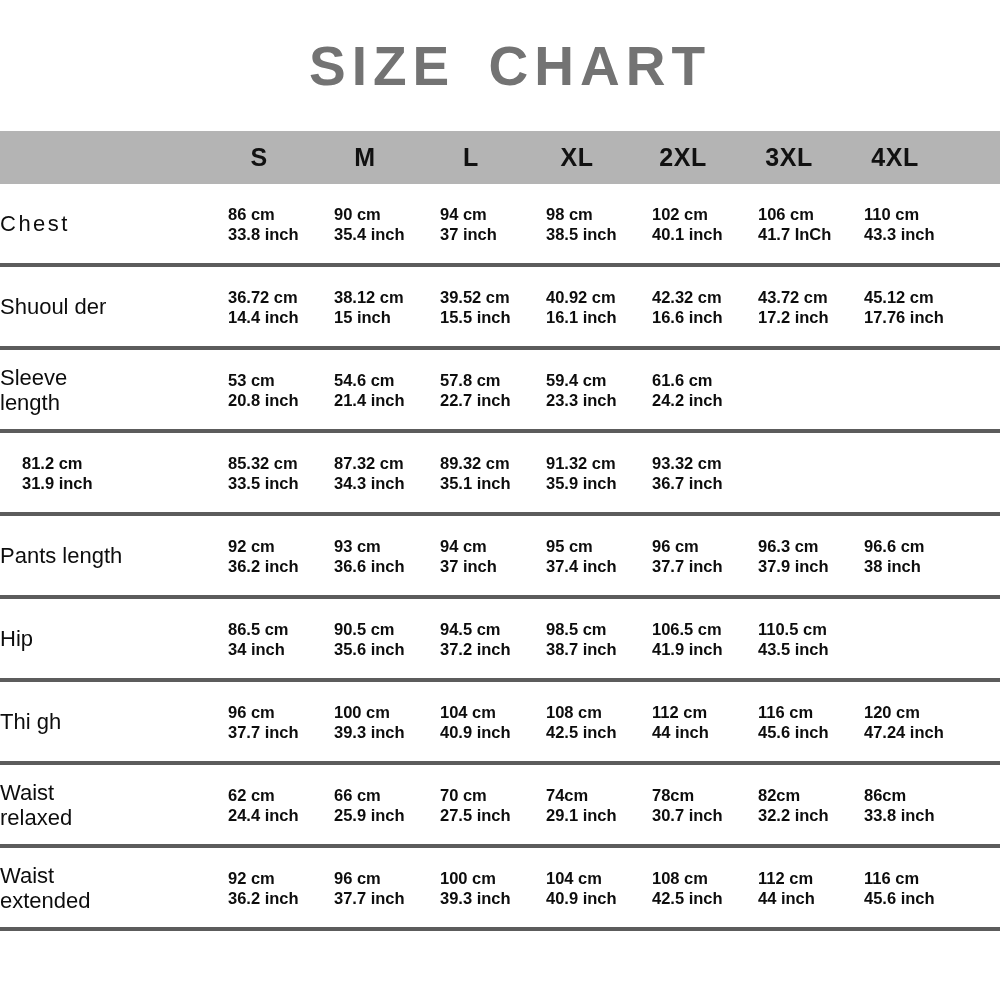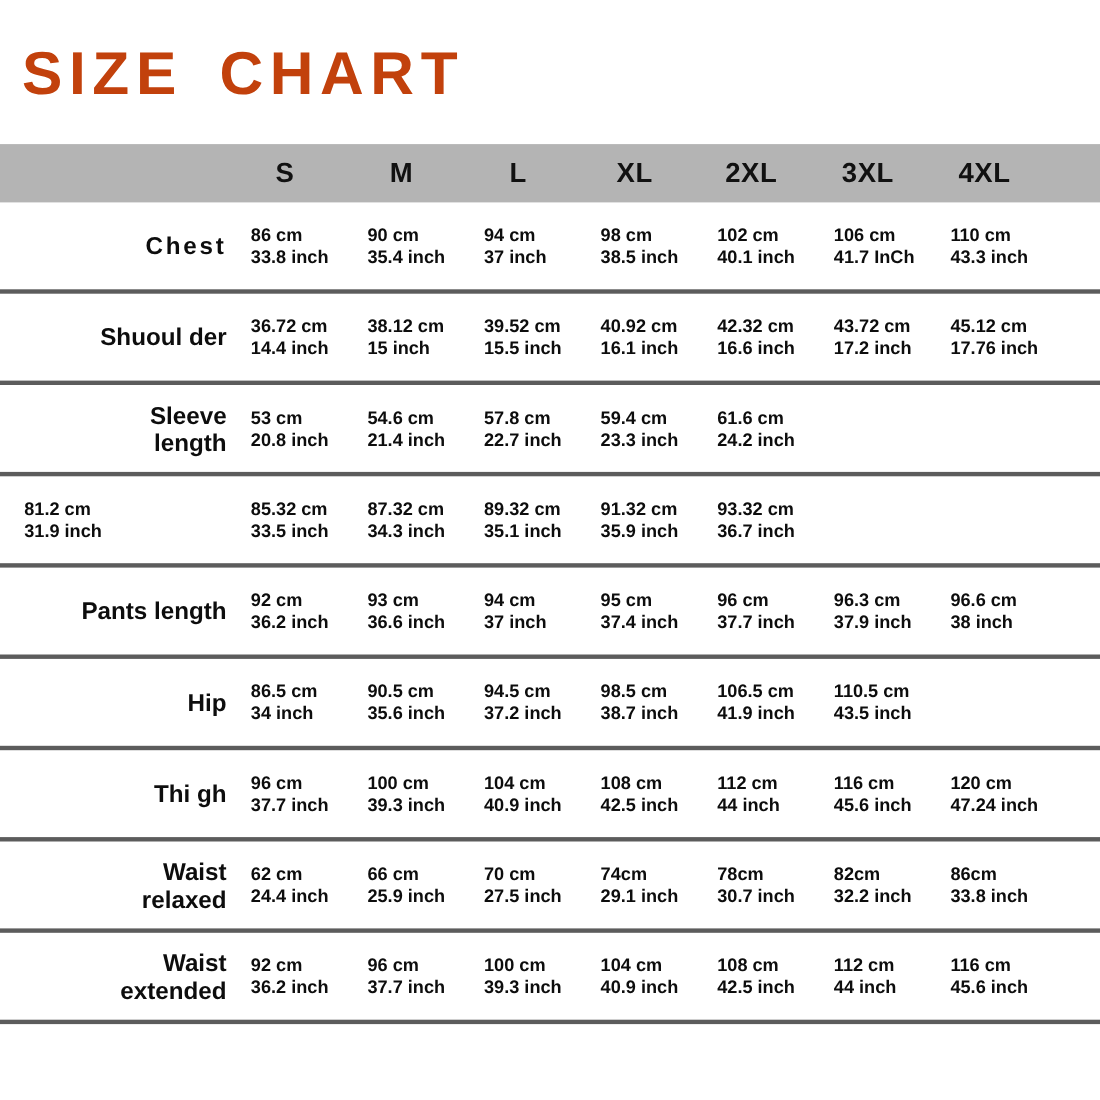--- a/index.html
+++ b/index.html
@@ -13,27 +13,27 @@
     height: 1000px;
     background: #ffffff;
     font-family: "Liberation Sans", sans-serif;
     color: #0d0d0d;
     overflow: hidden;
   }
   .title {
     margin: 0;
     padding-top: 38px;
     height: 93px;
-    text-align: left;
+    text-align: center;
     font-size: 55px;
     line-height: 56px;
     font-weight: 700;
     letter-spacing: 6px;
     word-spacing: 12px;
-    color: #c2410c;
+    color: #737373;
     padding-left: 20px;
   }
   .band {
     height: 53px;
     background: #b4b4b4;
     display: grid;
     grid-template-columns: 206px repeat(7, 106px);
     align-items: center;
   }
   .head-cell {
@@ -44,22 +44,22 @@
     letter-spacing: 0.5px;
   }
   .trow {
     display: grid;
     grid-template-columns: 206px repeat(7, 106px);
     align-items: center;
     height: 79px;
     border-bottom: 4px solid #5c5c5c;
   }
   .row-label {
-    text-align: right;
-    font-weight: 700;
+    text-align: left;
+    font-weight: 400;
     font-size: 22px;
     line-height: 25px;
     color: #0d0d0d;
   }
   .trow:first-child .row-label {
     letter-spacing: 2.5px;
   }
   .lab-line { display: block; }
   .cell {
     padding-left: 22px;

